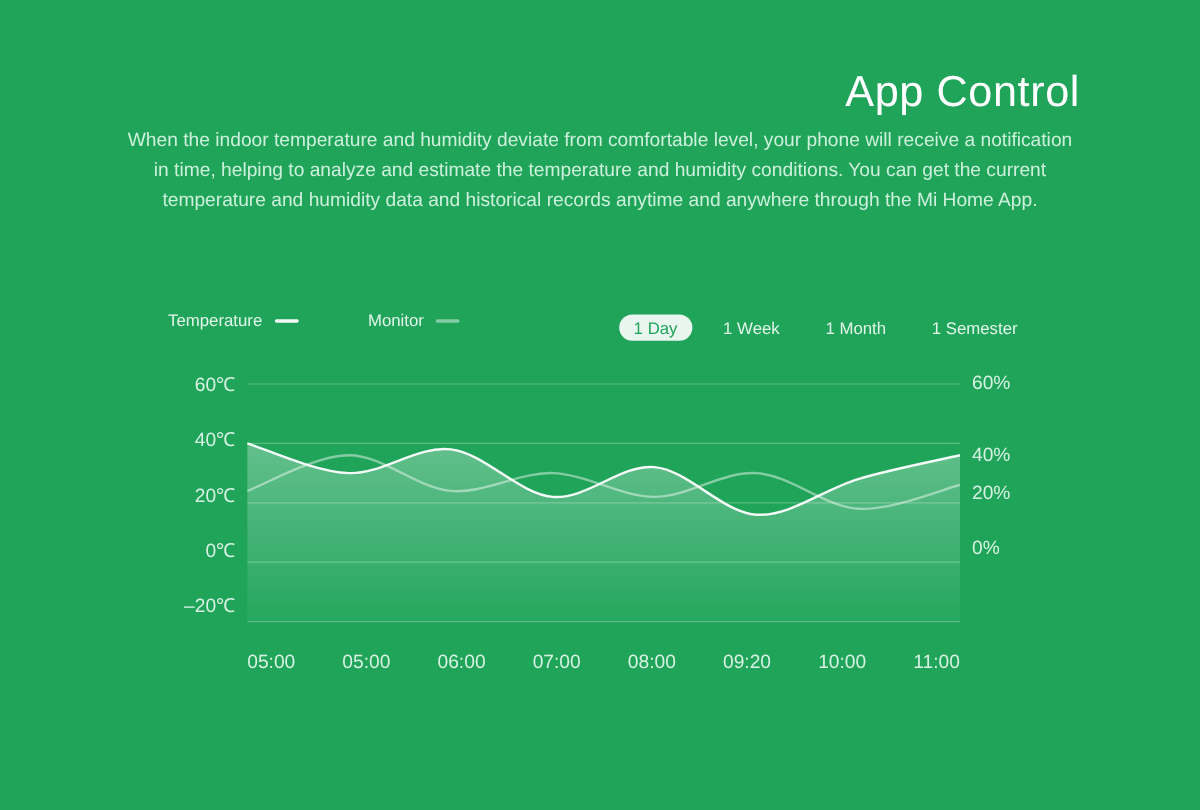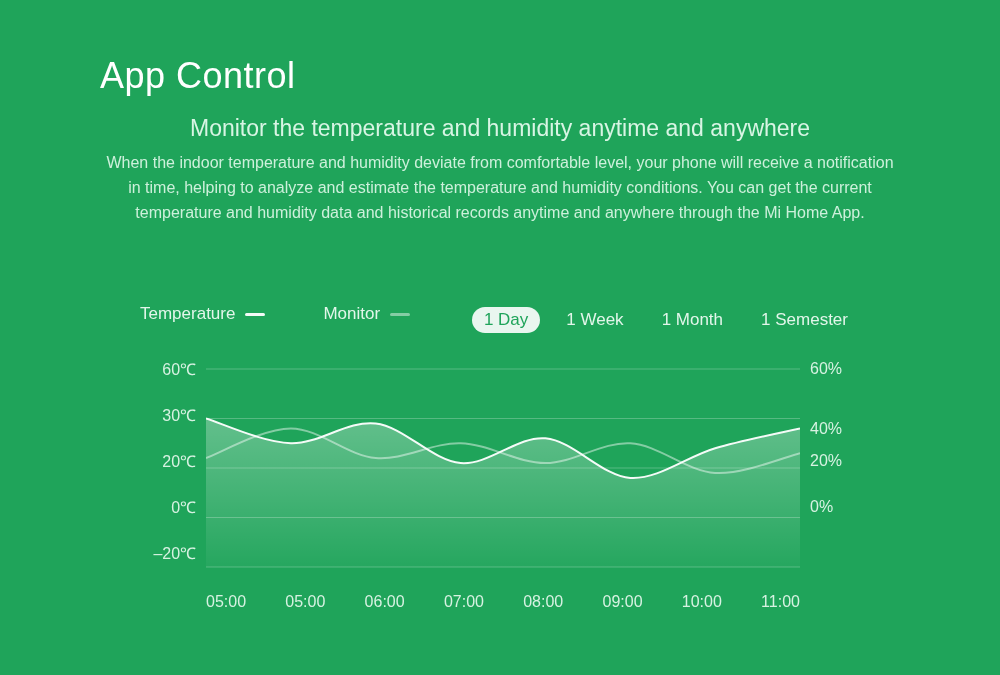--- a/index.html
+++ b/index.html
@@ -8,21 +8,21 @@
     height: 675px;
     background: #1fa45a;
     font-family: -apple-system, "Helvetica Neue", Arial, sans-serif;
     color: #ffffff;
     overflow: hidden;
   }
   .container {
     padding: 55px 100px 0 100px;
   }
   .title {
-    text-align: left;
+    text-align: right;
     font-size: 36px;
     font-weight: 300;
     letter-spacing: 0.5px;
   }
   .subtitle {
     text-align: center;
     font-size: 23px;
     font-weight: 300;
     margin-top: 18px;
     color: #d8f5e4;
@@ -37,21 +37,21 @@
     padding: 0 4px;
   }
   .chart-wrap {
     margin-top: 70px;
     padding: 0 40px;
   }
   .legend-row {
     display: flex;
     align-items: center;
     justify-content: space-between;
-    font-size: 17px;
+    font-size: 14px;
     font-weight: 300;
     gap: 11px;
   }
   .legend-left {
     display: flex;
     align-items: center;
     gap: 58px;
   }
   .legend-item {
     display: flex;
@@ -109,21 +109,20 @@
     font-size: 16px;
     font-weight: 300;
     color: #d7f2e2;
   }
 </style>
 </head>
 <body>
 
 <div class="container">
   <h1 class="title">App Control</h1>
-  <div class="subtitle">Monitor the temperature and humidity anytime and anywhere</div>
   <div class="description">When the indoor temperature and humidity deviate from comfortable level, your phone will receive a notification in time, helping to analyze and estimate the temperature and humidity conditions. You can get the current temperature and humidity data and historical records anytime and anywhere through the Mi Home App.</div>
 
   <div class="chart-wrap">
 
     <div class="legend-row">
       <div class="legend-left">
         <div class="legend-item">
           <span>Temperature</span>
           <span class="legend-swatch swatch-temp"></span>
         </div>
@@ -137,21 +136,21 @@
         <span class="range-tab">1 Week</span>
         <span class="range-tab">1 Month</span>
         <span class="range-tab">1 Semester</span>
       </div>
     </div>
 
     <div class="plot-zone">
 
       <div class="y-left">
         <div class="y-tick" style="top:12px">60℃</div>
-        <div class="y-tick" style="top:58px">30℃</div>
+        <div class="y-tick" style="top:58px">40℃</div>
         <div class="y-tick" style="top:104px">20℃</div>
         <div class="y-tick" style="top:150px">0℃</div>
         <div class="y-tick" style="top:196px">–20℃</div>
       </div>
 
       <div class="y-right">
         <div class="y-tick" style="top:12px">60%</div>
         <div class="y-tick" style="top:72px">40%</div>
         <div class="y-tick" style="top:104px">20%</div>
         <div class="y-tick" style="top:150px">0%</div>
@@ -175,20 +174,20 @@
         <path id="temp-line" fill="none" stroke="rgba(255,255,255,0.95)" stroke-width="2" d="M 0,61.5 C 14.285714285714285,65.625 57.14285714285714,85.425 85.71428571428571,86.25 C 114.28571428571428,87.075 142.85714285714286,63.150000000000006 171.42857142857142,66.45 C 199.99999999999997,69.75 228.57142857142856,103.575 257.1428571428571,106.05 C 285.71428571428567,108.52499999999999 314.2857142857143,78.82499999999999 342.85714285714283,81.3 C 371.4285714285714,83.775 400,119.25 428.57142857142856,120.9 C 457.1428571428571,122.55000000000001 485.71428571428567,99.45 514.2857142857142,91.2 C 542.8571428571428,82.95 585.7142857142857,74.7 600,71.4"></path>
         <path id="hum-line" fill="none" stroke="rgba(255,255,255,0.45)" stroke-width="2" d="M 0,101.1 C 14.285714285714285,96.14999999999999 57.14285714285714,71.4 85.71428571428571,71.4 C 114.28571428571428,71.4 142.85714285714286,98.625 171.42857142857142,101.1 C 199.99999999999997,103.57499999999999 228.57142857142856,85.425 257.1428571428571,86.25 C 285.71428571428567,87.075 314.2857142857143,106.05 342.85714285714283,106.05 C 371.4285714285714,106.05 400,84.6 428.57142857142856,86.25 C 457.1428571428571,87.9 485.71428571428567,114.3 514.2857142857142,115.95 C 542.8571428571428,117.60000000000001 585.7142857142857,99.45 600,96.15"></path>
       </svg>
 
       <div class="x-labels">
         <span>05:00</span>
         <span>05:00</span>
         <span>06:00</span>
         <span>07:00</span>
         <span>08:00</span>
-        <span>09:00</span>
+        <span>09:20</span>
         <span>10:00</span>
         <span>11:00</span>
       </div>
     </div>
 
   </div>
 </div>
 
 </body></html>

